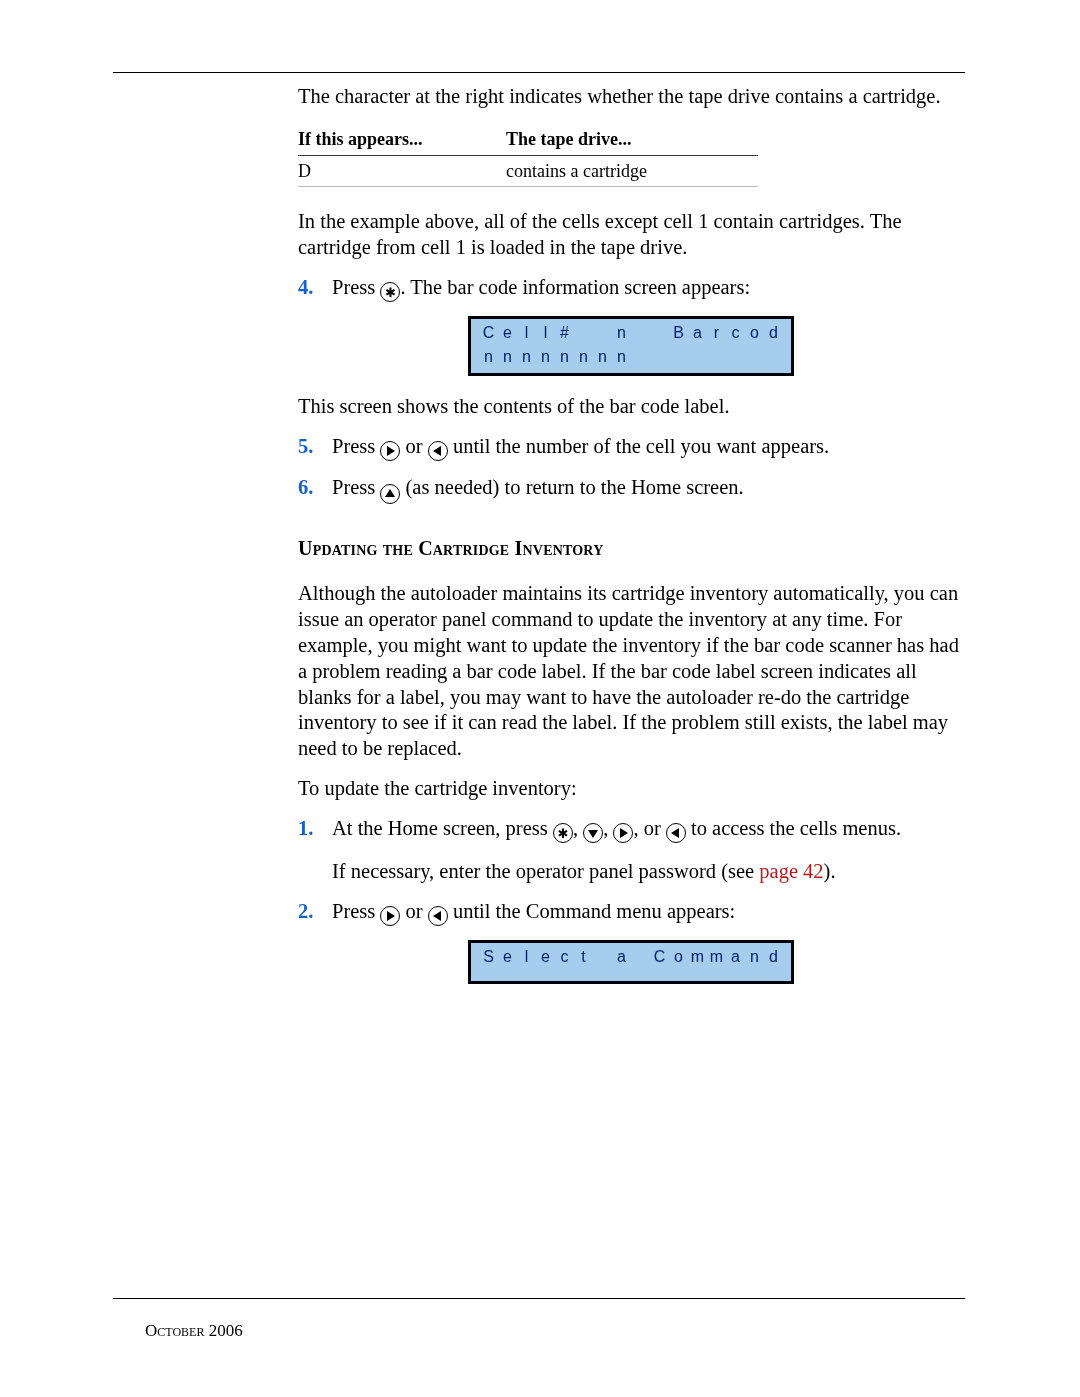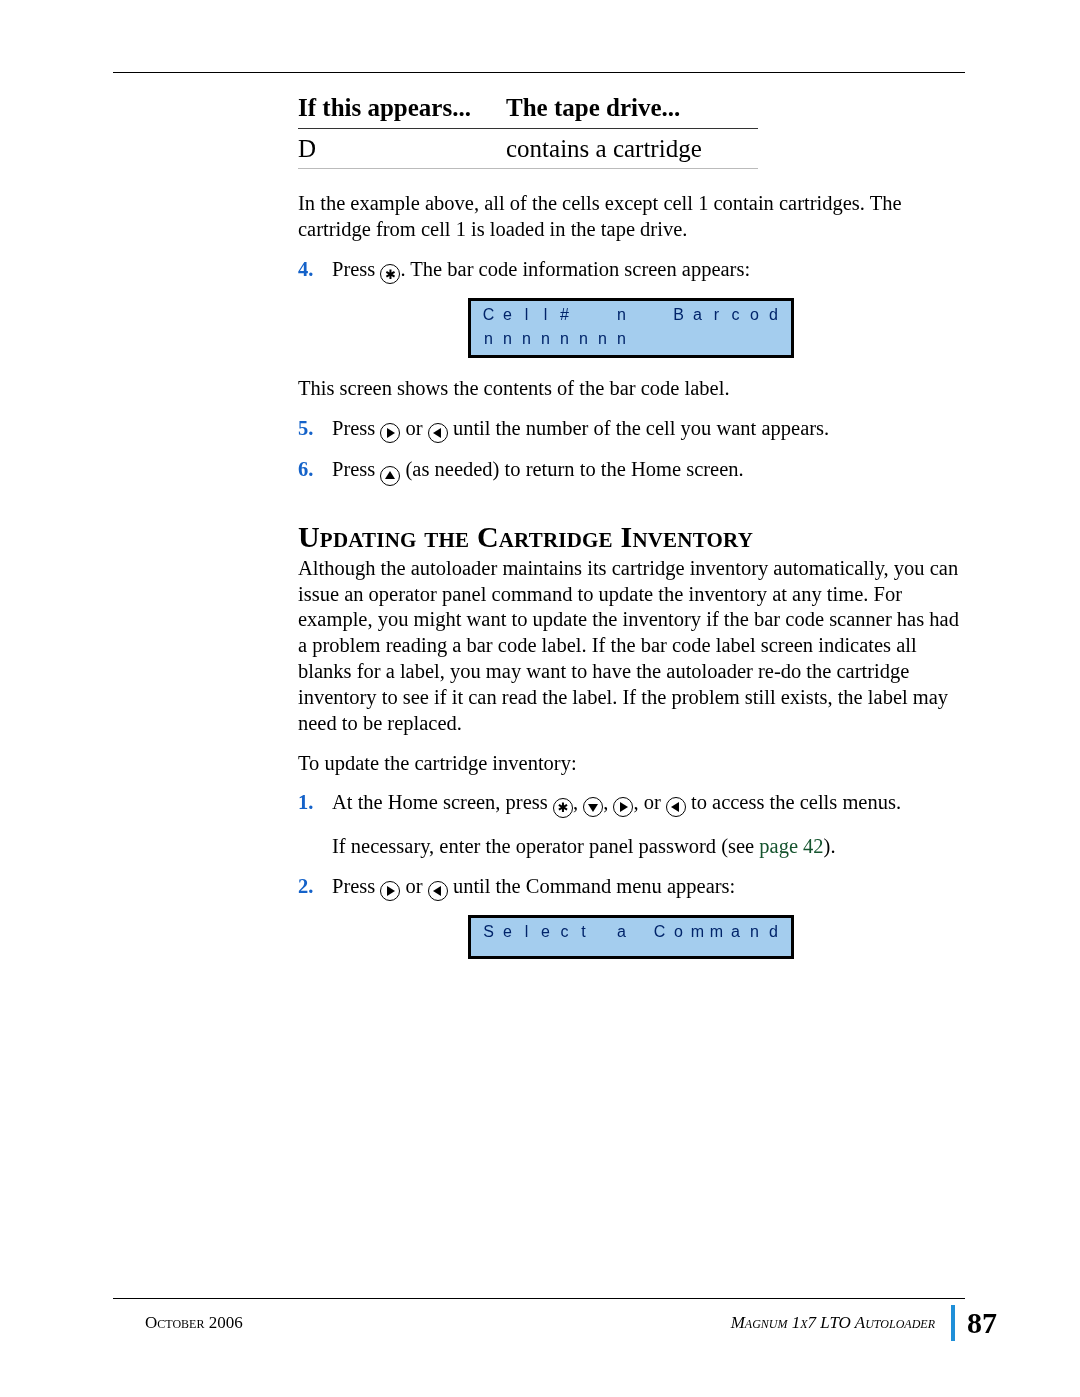--- a/index.html
+++ b/index.html
@@ -39,21 +39,21 @@
     top: 84px;
     width: 666px;
     font-size: 20.5px;
     line-height: 1.26;
   }
   .p { margin: 0 0 14px 0; }
   .table-wrap { margin: 4px 0 22px 0; }
   table.status {
     border-collapse: collapse;
     width: 460px;
-    font-size: 25px;
+    font-size: 18px;
   }
   table.status th, table.status td {
     text-align: left;
     padding: 4px 8px 4px 0;
     font-weight: normal;
   }
   table.status thead th {
     font-weight: bold;
     border-bottom: 1px solid #333;
   }
@@ -110,25 +110,25 @@
   }
   .lcd-row + .lcd-row { margin-top: 8px; }
   .lcd-cell {
     width: 19px;
     text-align: center;
     display: inline-block;
   }
   .subheading {
     font-weight: bold;
     font-variant: small-caps;
-    font-size: 30px;
+    font-size: 20px;
     letter-spacing: 0.2px;
-    margin: 32px 0 0 0;
-  }
-  .link { color: #14532d; }
+    margin: 32px 0 20px 0;
+  }
+  .link { color: #b91c1c; }
 
   .footer {
     position: absolute;
     left: 113px;
     bottom: 56px;
     width: 852px;
     display: flex;
     align-items: center;
     justify-content: space-between;
     font-size: 17px;
@@ -161,20 +161,21 @@
 </style>
 </head>
 <body>
 
 <div class="page">
 
   <div class="header-rule"></div>
 
   <div class="content">
 
+    <p class="p">The character at the right indicates whether the tape drive contains a cartridge.</p>
 
     <div class="table-wrap">
       <table class="status">
         <thead>
           <tr>
             <th>If this appears...</th>
             <th>The tape drive...</th>
           </tr>
         </thead>
         <tbody>
@@ -317,19 +318,15 @@
             <span class="lcd-cell"> </span>
           </div>
       </div>
     </div>
 
   </div>
 
   <div class="footer-rule"></div>
   <div class="footer">
     <span class="date">October 2006</span>
-    <span class="right">
-      <span class="product">Magnum 1x7 LTO Autoloader</span>
-      <span class="page-num">87</span>
-    </span>
   </div>
 
 </div>
 
 </body></html>

